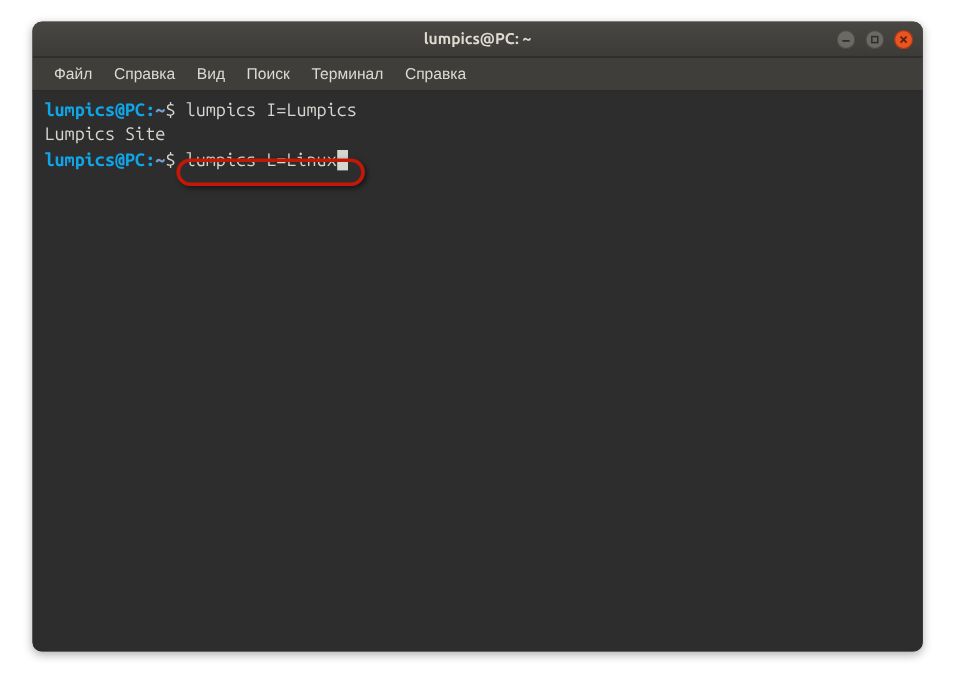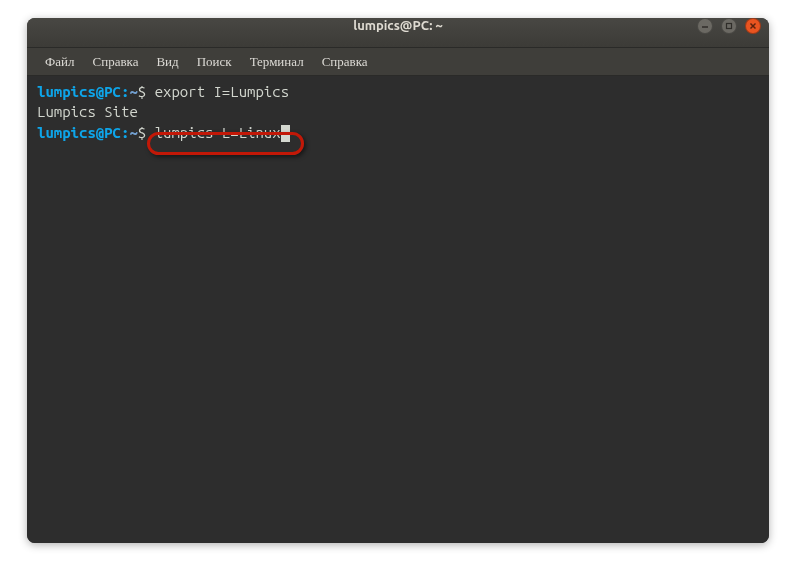--- a/index.html
+++ b/index.html
@@ -24,21 +24,21 @@
       border-radius: 8px;
       overflow: hidden;
       box-shadow: 0 2px 8px rgba(0,0,0,0.3);
       display: flex;
       flex-direction: column;
     }
     .titlebar {
       background: linear-gradient(to bottom, #484743, #3c3b37);
       height: 30px;
       display: flex;
-      align-items: flex-start;
+      align-items: center;
       justify-content: center;
       position: relative;
       border-bottom: 1px solid #2a2a28;
     }
     .titlebar-title {
       color: #dfdbd2;
       font-family: "Ubuntu", sans-serif;
       font-size: 13px;
       font-weight: bold;
     }
@@ -72,21 +72,21 @@
       color: #5d220d;
     }
     .menubar {
       background: #3f3e3a;
       height: 28px;
       display: flex;
       align-items: center;
       padding: 0 10px;
       gap: 2px;
       border-bottom: 1px solid #2a2a28;
-      font-family: Liberation Serif, serif;
+      font-family: Liberation Sans, sans-serif;
     }
     .menu-item {
       color: #dcdad5;
       font-size: 13px;
       padding: 4px 8px;
       cursor: pointer;
     }
     .terminal-body {
       background: #2d2d2d;
       flex: 1;
@@ -164,19 +164,19 @@
   <div class="menubar">
     <span class="menu-item">Файл</span>
     <span class="menu-item">Справка</span>
     <span class="menu-item">Вид</span>
     <span class="menu-item">Поиск</span>
     <span class="menu-item">Терминал</span>
     <span class="menu-item">Справка</span>
   </div>
 
   <div class="terminal-body">
-    <div class="term-line"><span class="prompt-user">lumpics@PC</span><span class="prompt-user">:</span><span class="prompt-path">~</span><span class="prompt-dollar">$</span> <span class="cmd-text">export I=Lumpics</span></div>
+    <div class="term-line"><span class="prompt-user">lumpics@PC</span><span class="prompt-user">:</span><span class="prompt-path">~</span><span class="prompt-dollar">$</span> <span class="cmd-text">lumpics I=Lumpics</span></div>
     <div class="term-line"><span class="output-text">Lumpics Site</span></div>
     <div class="term-line"><span class="prompt-user">lumpics@PC</span><span class="prompt-user">:</span><span class="prompt-path">~</span><span class="prompt-dollar">$</span> <span class="cmd-text">lumpics L=Linux</span><span class="cursor-block"></span></div>
 
     <div class="highlight-box" style="left:120px;top:56px;width:157px;height:23px;"></div>
   </div>
 </div>
 
 </body></html>

